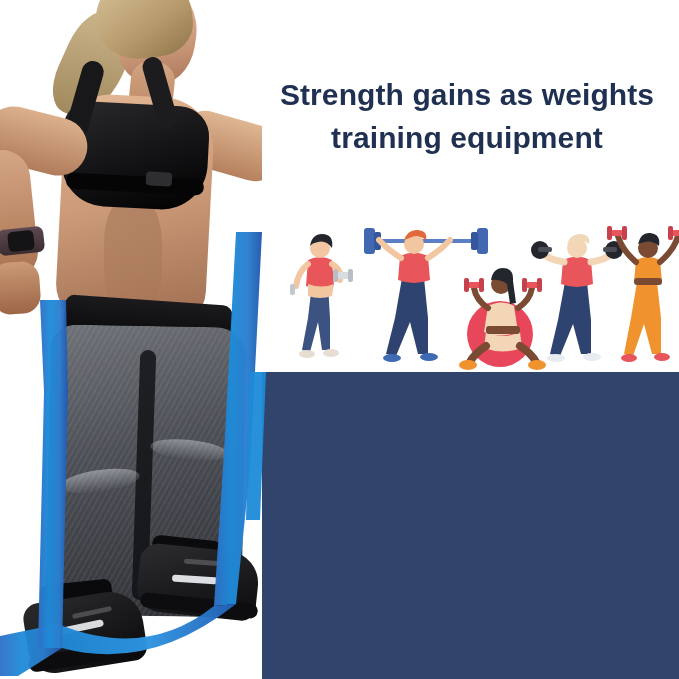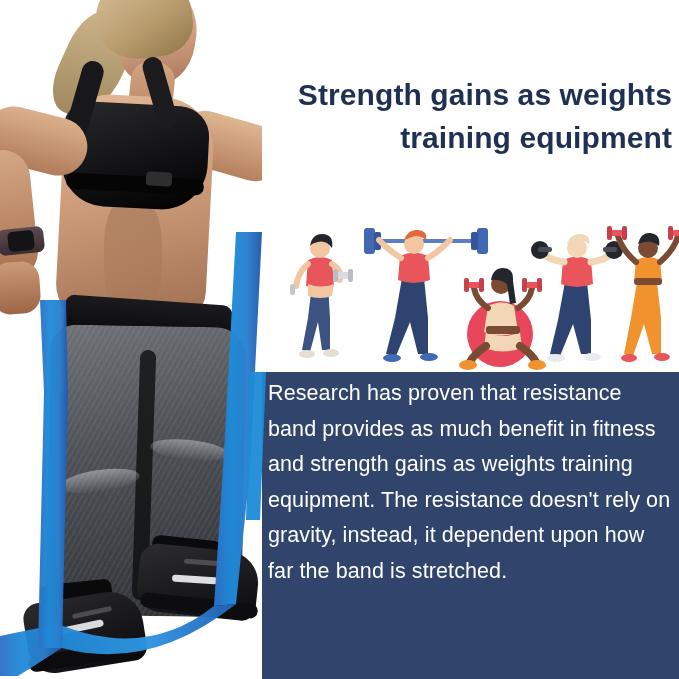--- a/index.html
+++ b/index.html
@@ -73,21 +73,21 @@
     background:linear-gradient(160deg,#2d2d31,#0b0b0d);transform:rotate(6deg);}
   .shoe2-sole{position:absolute;left:140px;top:598px;width:118px;height:15px;border-radius:8px;background:#0d0d10;transform:rotate(6deg);}
   .shoe2-logo{position:absolute;left:172px;top:576px;width:46px;height:7px;border-radius:4px;background:#dcdee2;transform:rotate(4deg);}
   .lace1{position:absolute;left:72px;top:610px;width:40px;height:5px;border-radius:3px;background:#4b4b50;transform:rotate(-12deg);}
   .lace2{position:absolute;left:184px;top:560px;width:40px;height:5px;border-radius:3px;background:#4d4d52;transform:rotate(4deg);}
 
   
   .band{position:absolute;left:0;top:0;width:679px;height:679px;pointer-events:none;}
 
   
-  .headline{position:absolute;left:262px;top:74px;width:410px;text-align:right;
+  .headline{position:absolute;left:262px;top:74px;width:410px;text-align:center;
     color:#1f3052;font-size:30px;line-height:1.42;font-weight:700;letter-spacing:.1px;}
 
   
   .illus{position:absolute;left:278px;top:222px;width:401px;height:152px;}
   .illus svg{display:block;}
 
   
   .bodycopy{position:absolute;left:268px;top:376px;width:404px;color:#ffffff;
     font-size:21.5px;line-height:35.5px;font-weight:400;letter-spacing:.1px;}
 </style>
@@ -253,15 +253,14 @@
         <rect x="329" y="4" width="5" height="14" rx="2" fill="#c7414d"></rect>
         <rect x="344" y="4" width="5" height="14" rx="2" fill="#c7414d"></rect>
         <rect x="393" y="8" width="14" height="6" rx="3" fill="#e8565c"></rect>
         <rect x="390" y="4" width="5" height="14" rx="2" fill="#c7414d"></rect>
         <rect x="405" y="4" width="5" height="14" rx="2" fill="#c7414d"></rect>
       </g>
 
     </svg>
   </div>
 
-  <div class="bodycopy">Research has proven that resistance band provides as much benefit in fitness and strength gains as weights training equipment. The resistance doesn't rely on gravity, instead, it dependent upon how far the band is stretched.</div>
 
 </div>
 
 </body></html>

